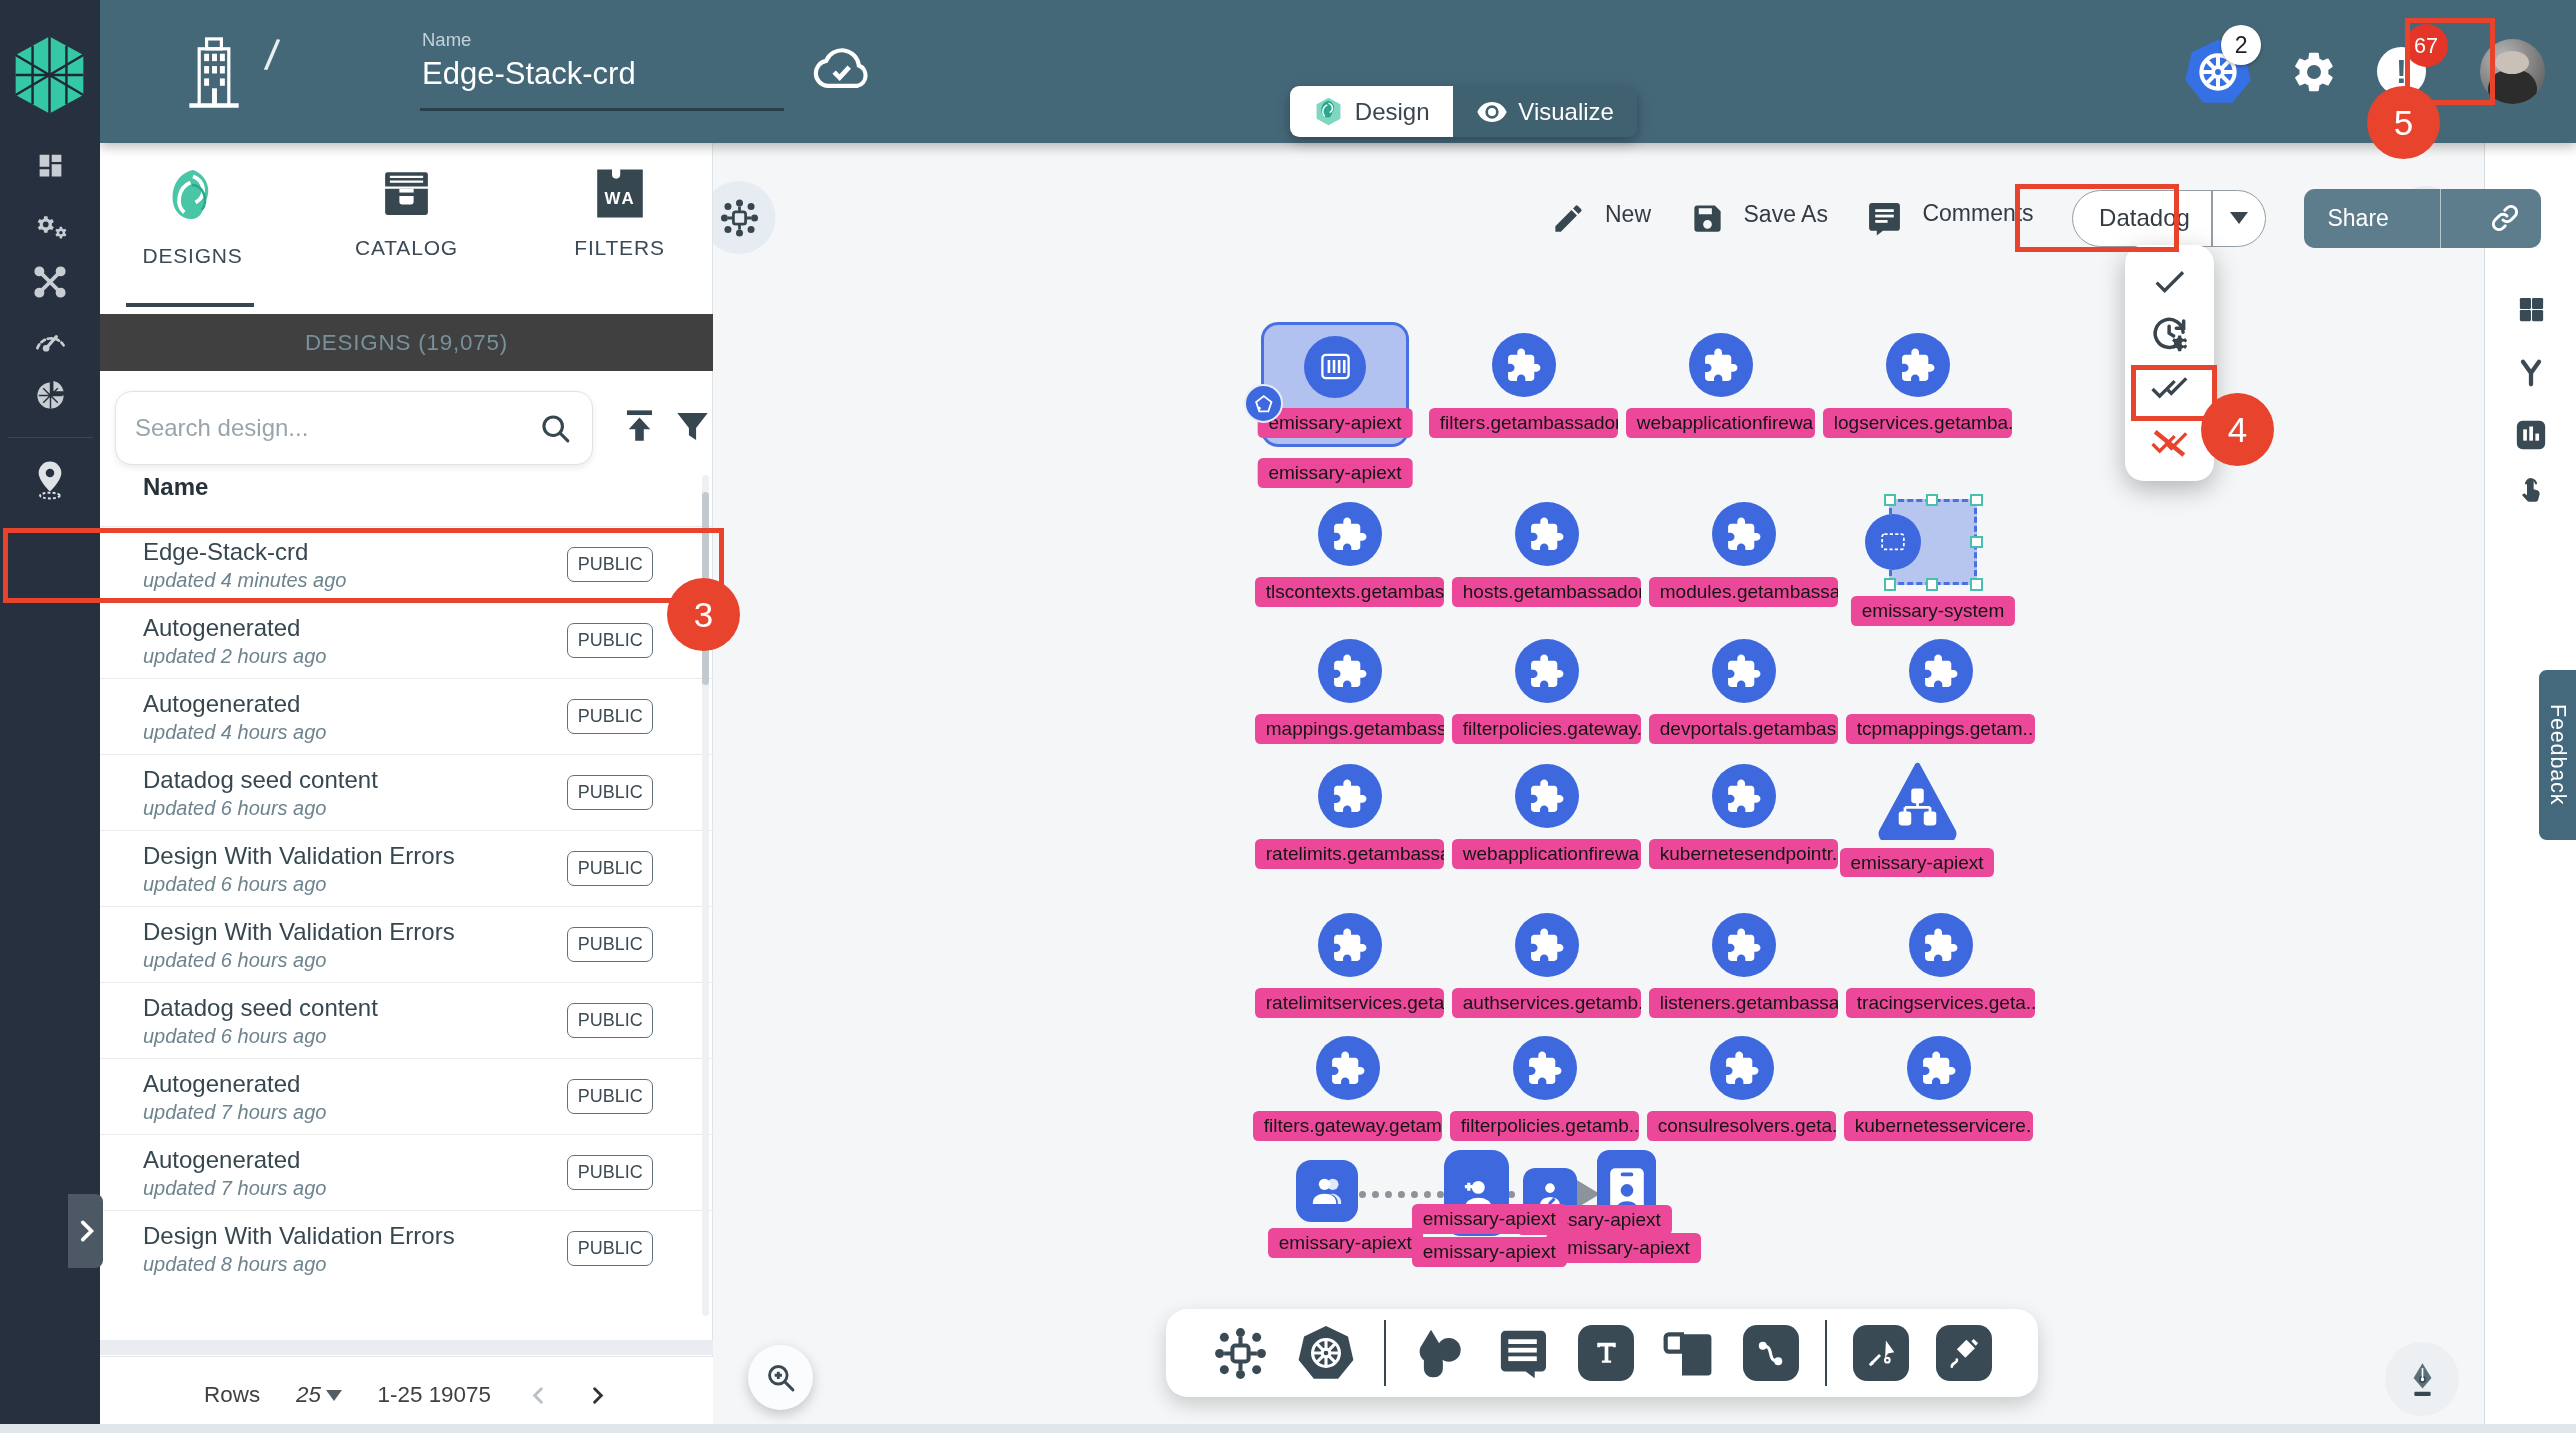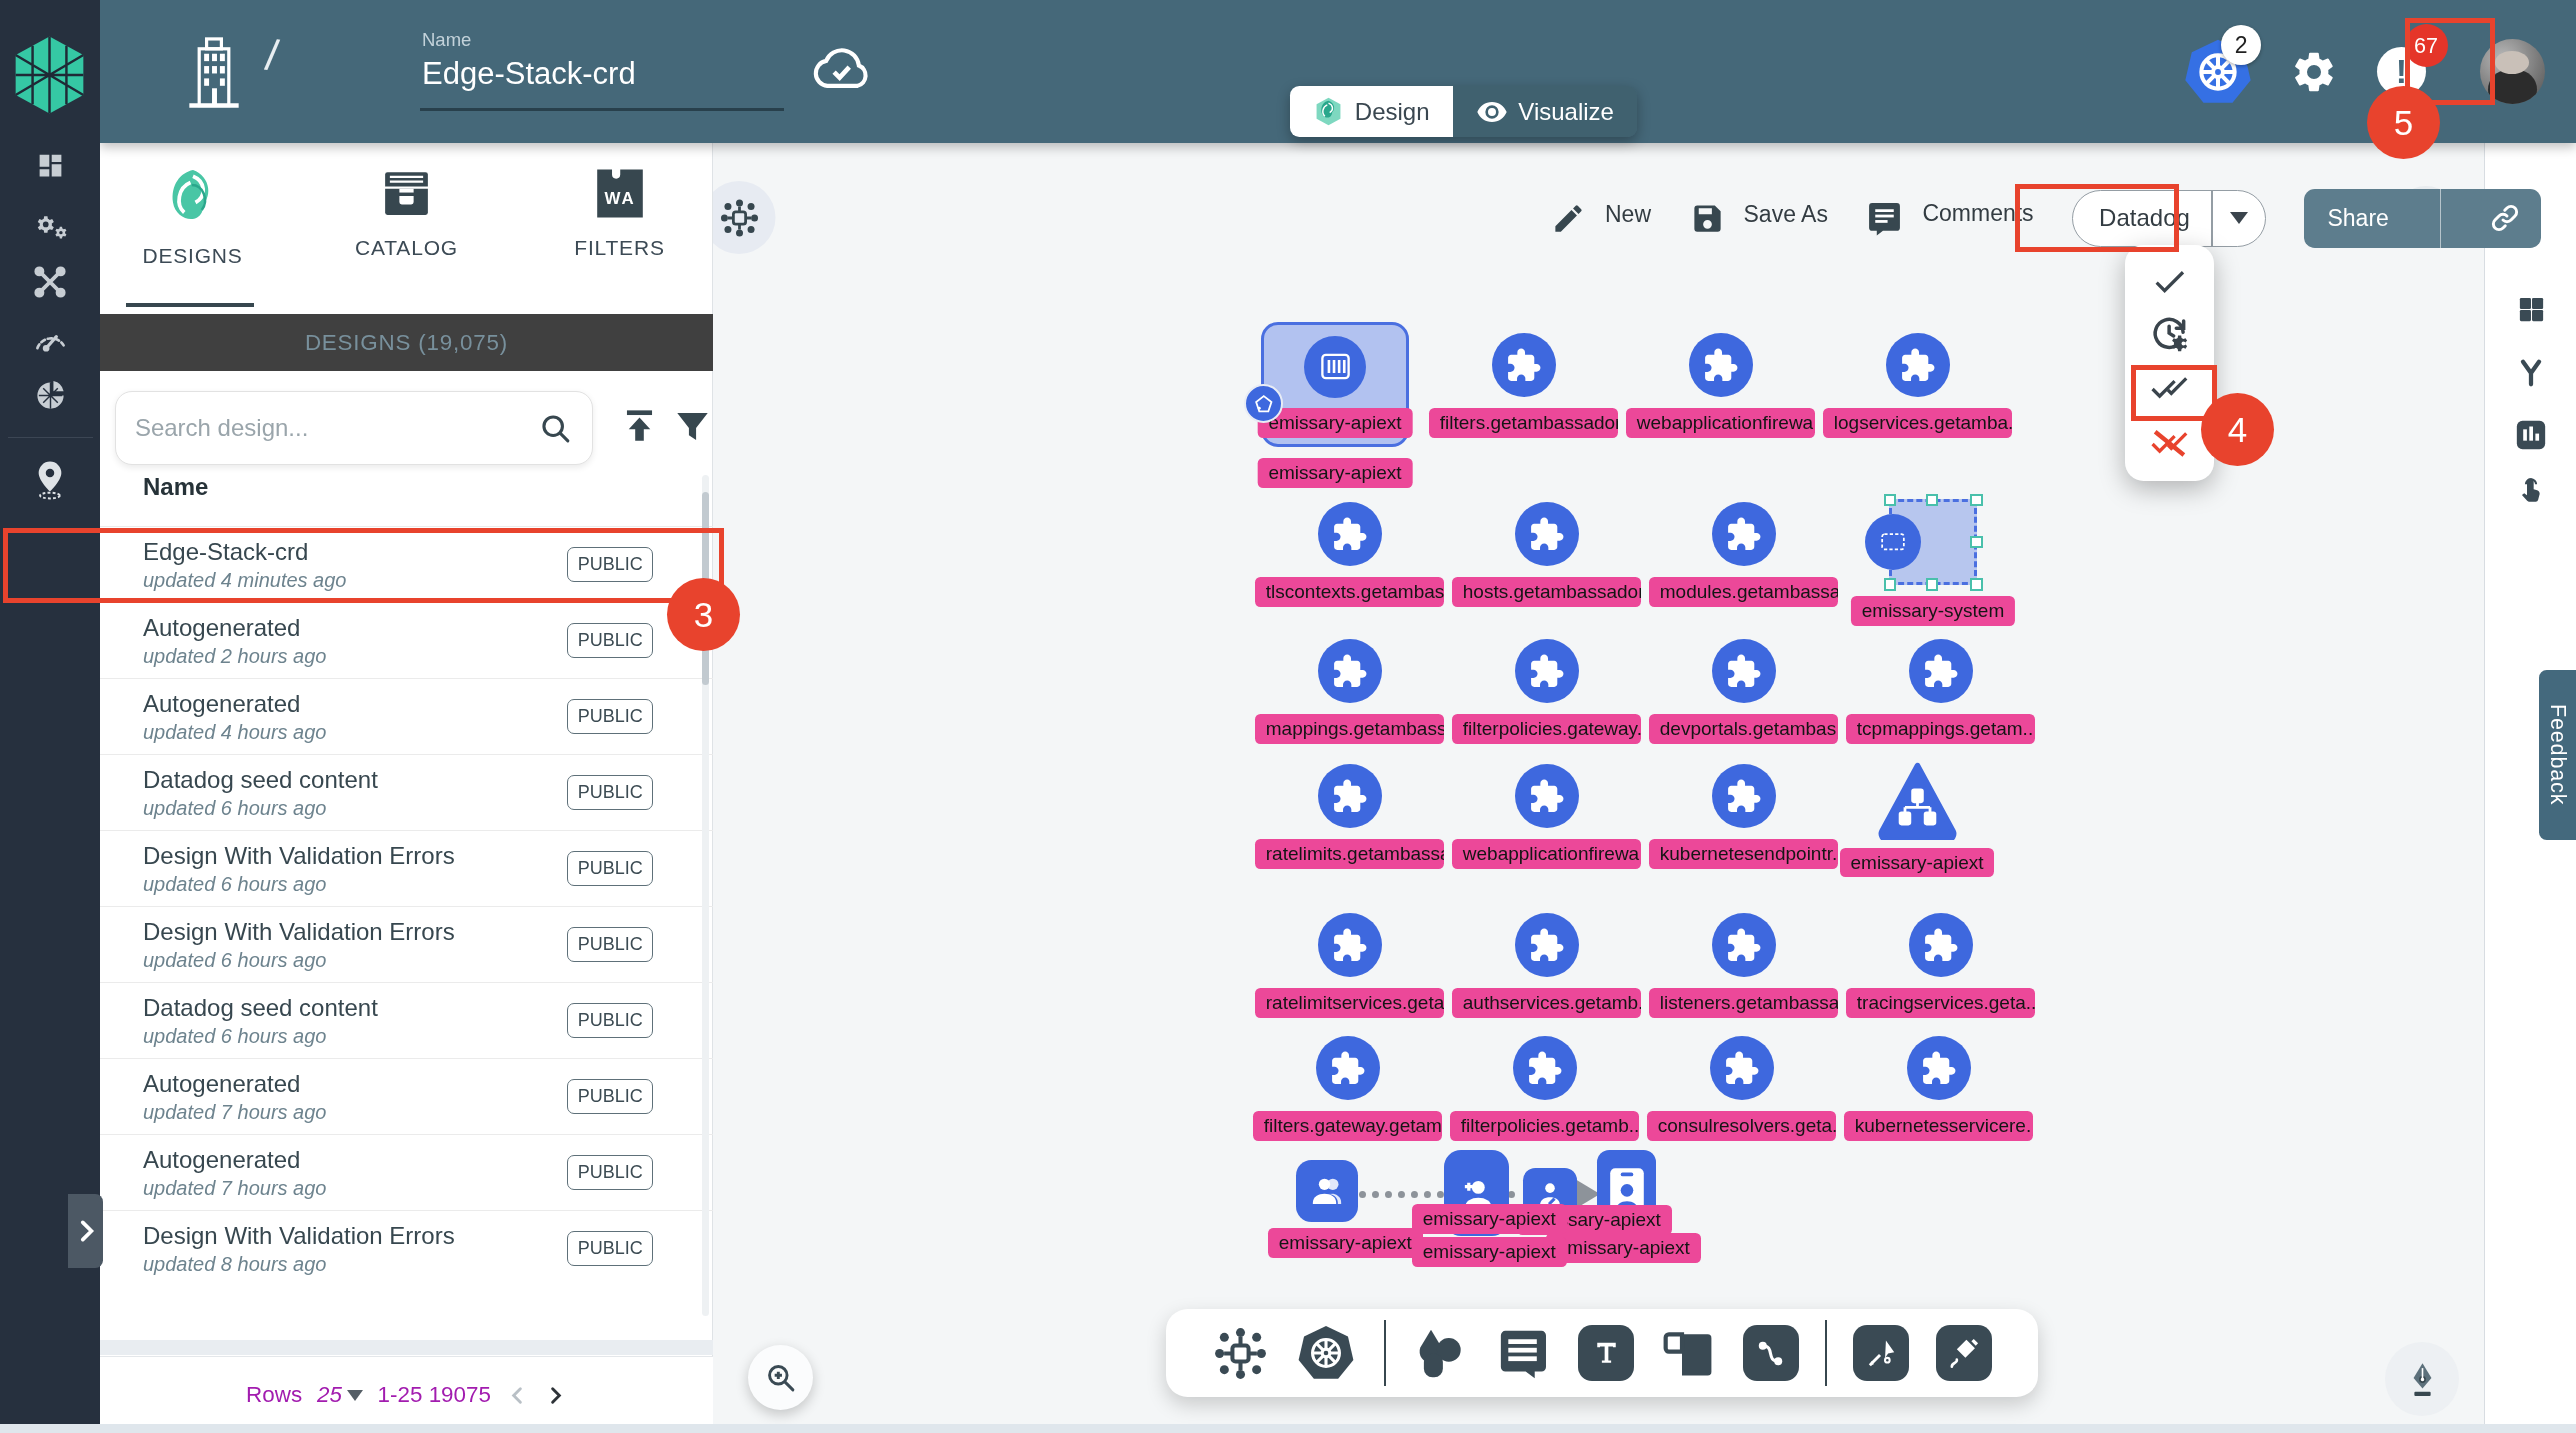--- a/index.html
+++ b/index.html
@@ -55,21 +55,21 @@
   .drow { position:relative; width:613px; height:76px; border-top:0.8px solid #ebebeb; }
   .drow .nm { position:absolute; left:43px; top:10.8px; font-size:24px; color:#37474f; }
   .drow .up { position:absolute; left:43px; top:42px; font-size:20px; font-style:italic; color:#6d838e; }
   .drow .chip { position:absolute; right:60px; top:20px; border:1.5px solid #5e7079; border-radius:7px; color:#3c4b53; font-size:18px; padding:6.2px 9.3px; }
   #row-avatar { left:56px; top:960px; width:28px; height:28px; border-radius:50%; background:radial-gradient(circle at 40% 35%, #bbb 0%, #777 60%, #333 100%); z-index:22; }
 
   #pscroll-track { left:602px; top:332px; width:7px; height:841px; background:#eef1f3; border-radius:3.9px; }
   #pscroll-thumb { left:602px; top:349px; width:7px; height:193px; background:#c2cad0; border-radius:3.9px; }
 
   #pgray { position:absolute; left:0; top:1197px; width:613px; height:15.4px; background:#e9edf1; }
-  #pager { position:absolute; left:0; top:1213px; width:613px; height:77px; background:#fff; border-top:0.8px solid #e4e7ea; display:flex; align-items:center; justify-content:center; gap:15px; font-size:22.4px; color:#a21caf; }
+  #pager { position:absolute; left:0; top:1213px; width:613px; height:77px; background:#fff; border-top:0.8px solid #e4e7ea; display:flex; align-items:center; justify-content:center; gap:36px; font-size:22.4px; color:#404040; }
   #pager .caret { width:0; height:0; border-left:8.5px solid transparent; border-right:8.5px solid transparent; border-top:11.6px solid #555e66; margin-left:4.6px; }
   .pg-ctl { display:flex; align-items:center;font-style:italic; }
 
   
   #canvas { left:714px; top:143px; width:1771px; height:1290px; background:#f4f6f7; }
   #hub-btn { left:775px; top:181px; width:73px; height:73px; border-radius:50%; background:#e7ebf2; display:flex; align-items:center; justify-content:center; transform:translate(-50%,0); margin-left:0; }
   .ctl-label { font-size:23px; color:#333c42; }
   #ctl-row { left:1551px; top:185px; height:66px; display:flex; align-items:center; gap:18.5px; z-index:35; }
   .ctl-item { display:flex; align-items:flex-start; gap:19px; margin-right:20px; }
   #actions-btn { display:flex; align-items:center; height:57px; background:#fff; border:1.5px solid #949da4; border-radius:29px; overflow:hidden; }

